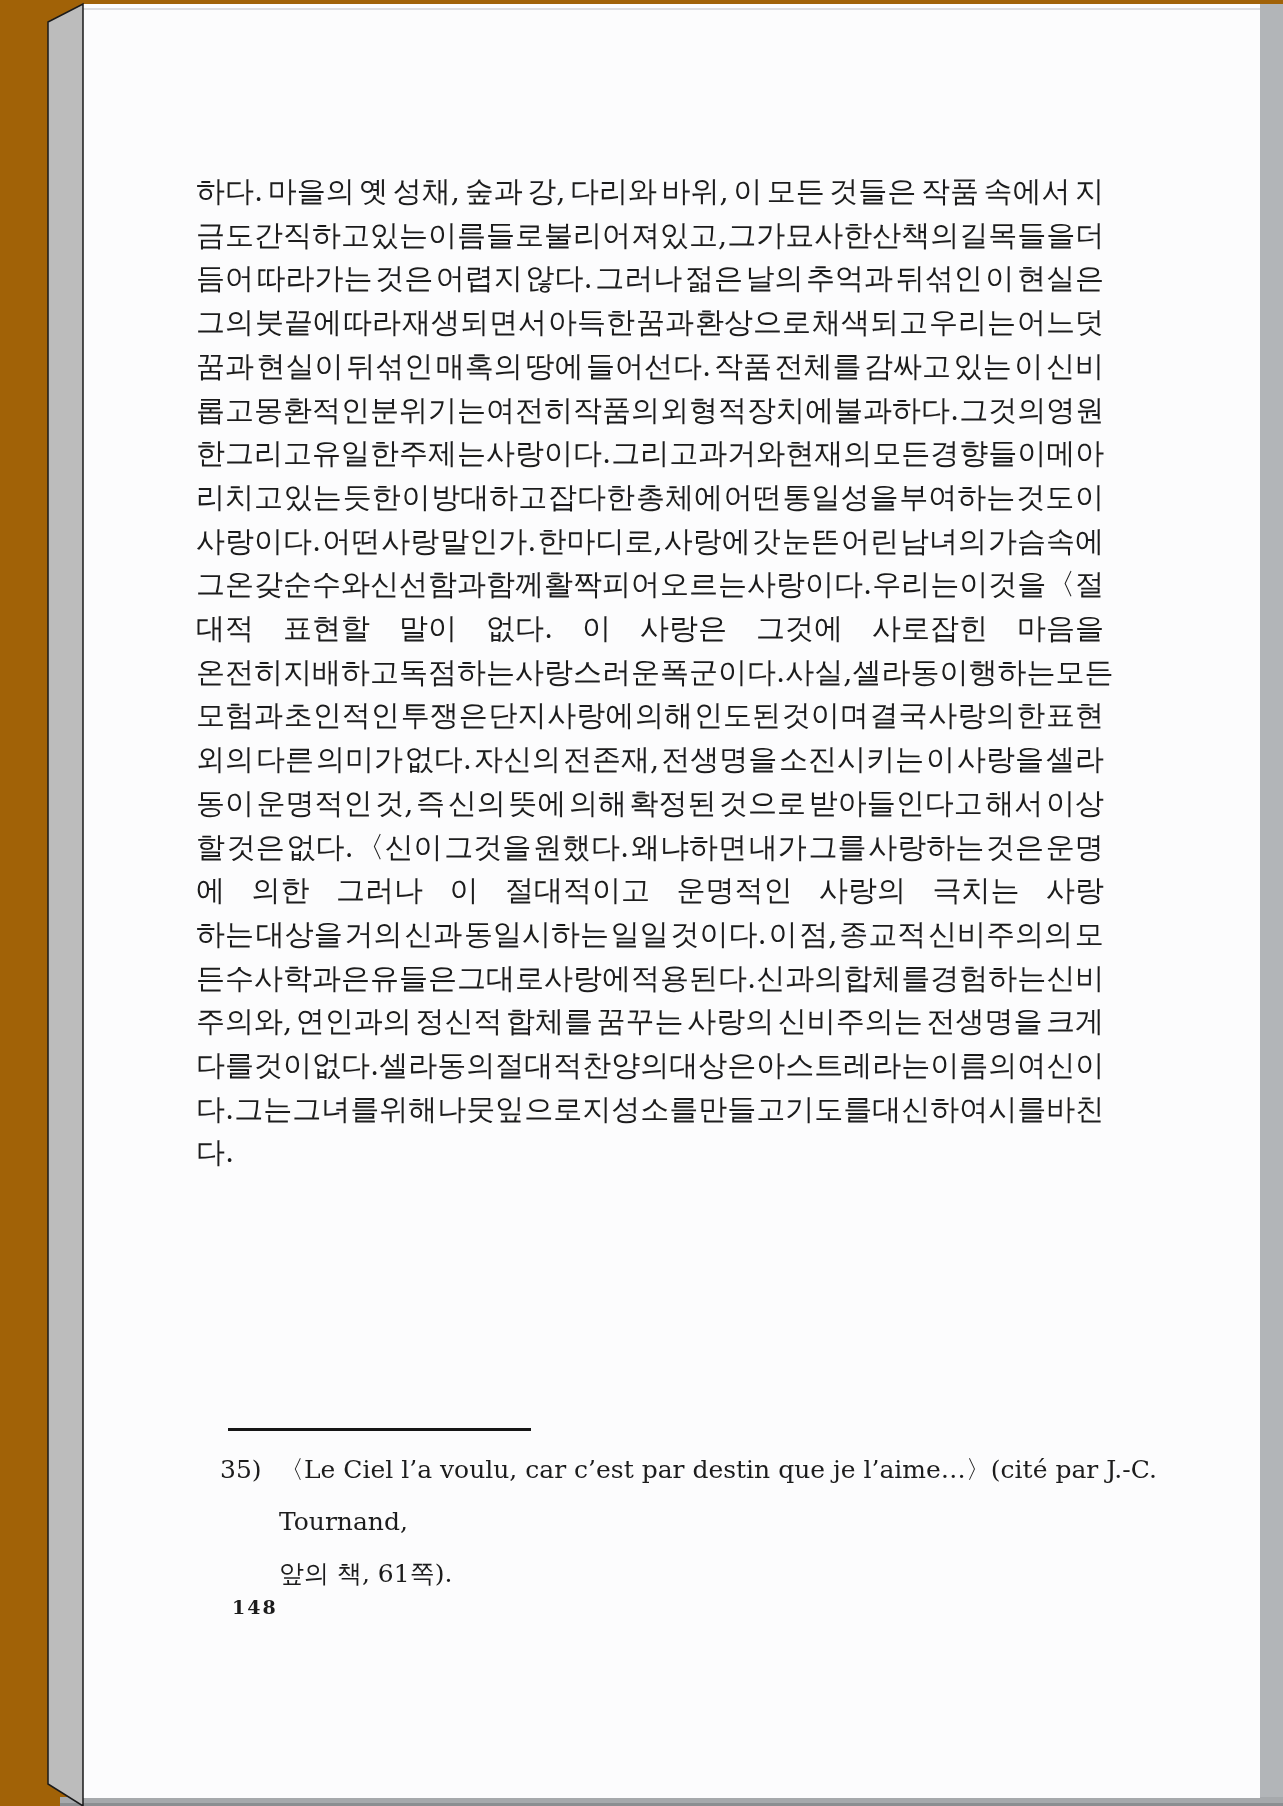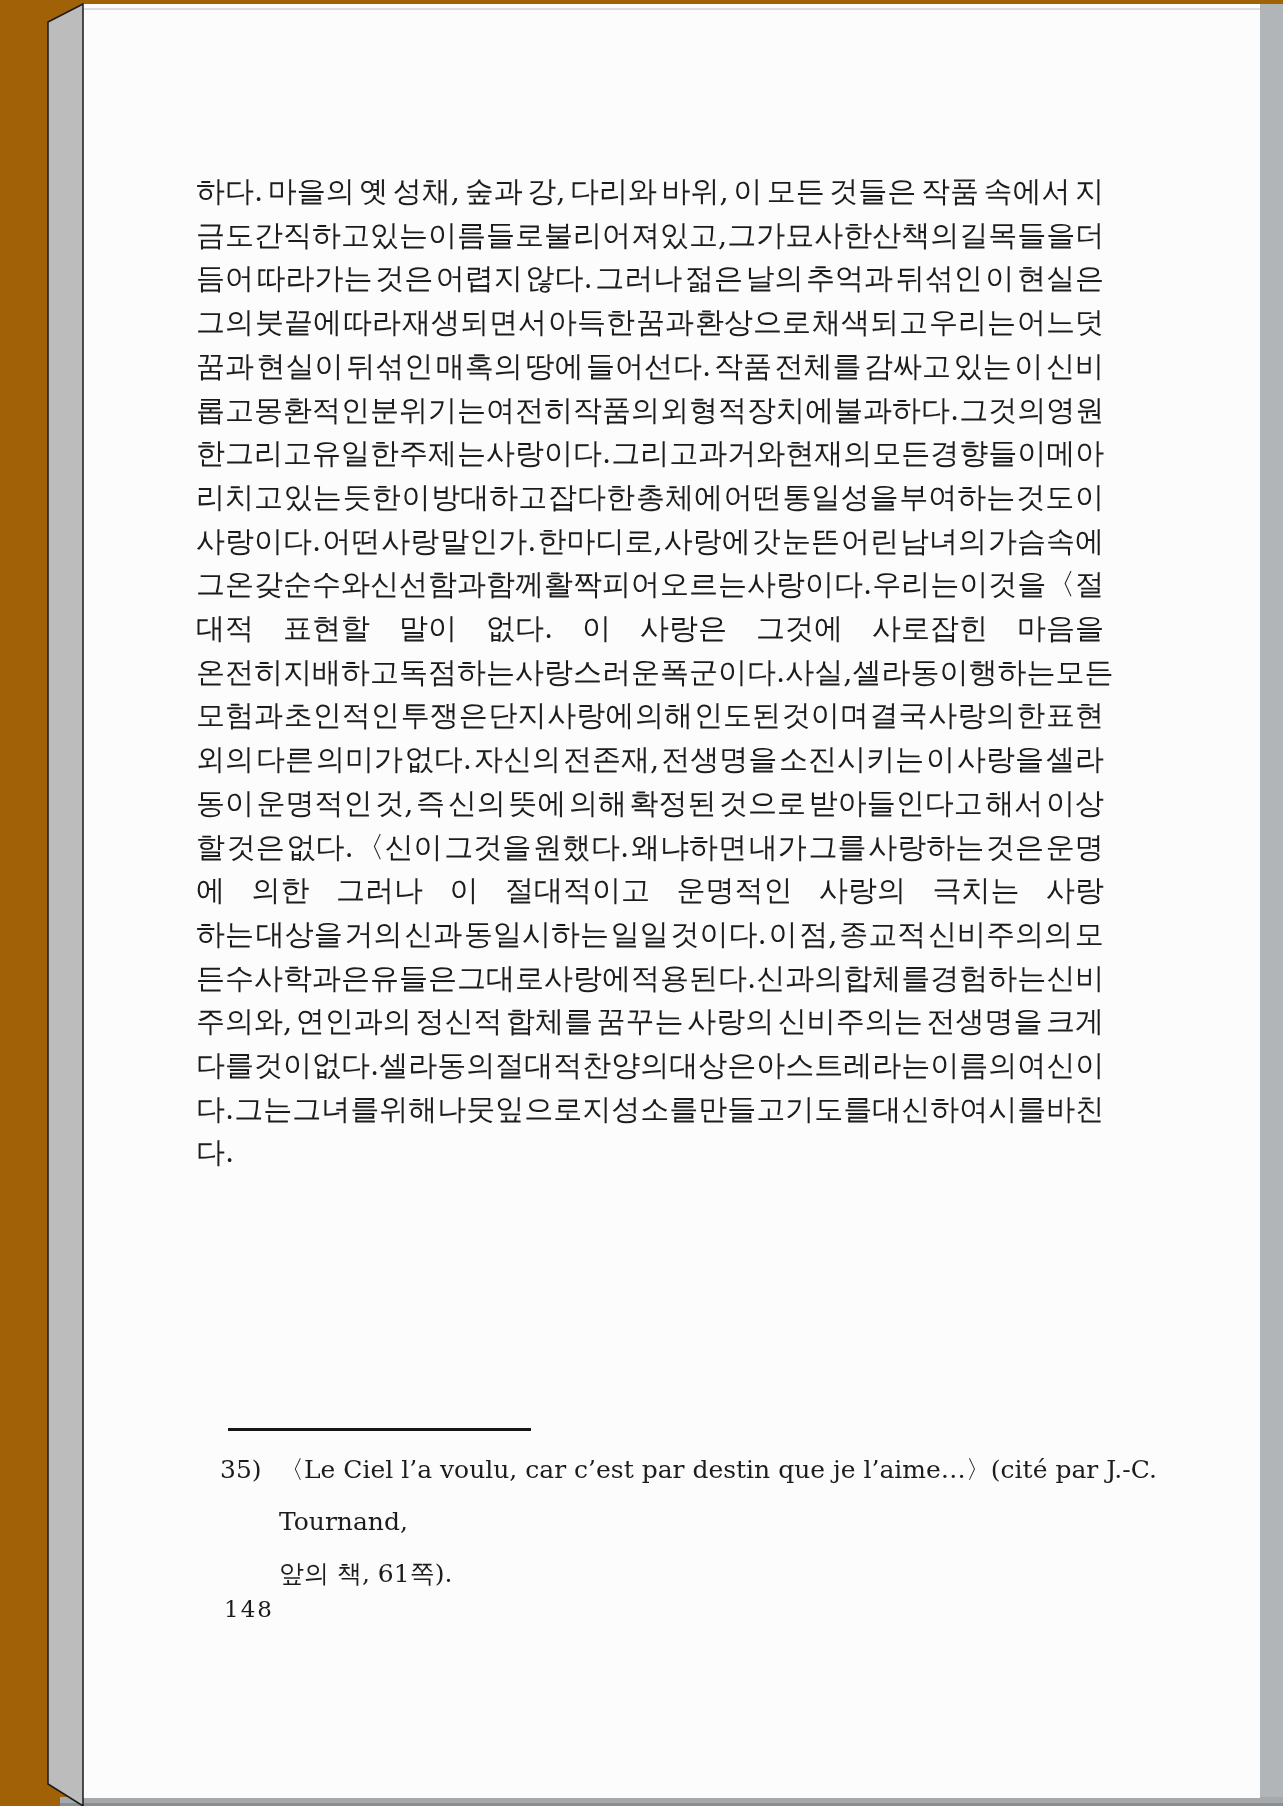--- a/index.html
+++ b/index.html
@@ -63,25 +63,26 @@
     left: 0;
     top: 0;
   }
   .fn-body {
     display: block;
     margin-left: 59px;
   }
   
   .page-number {
     position: absolute;
-    left: 224px;
+    left: 232px;
     top: 1596px;
-    font-size: 23px;
+    font-size: 19px;
     letter-spacing: 2px;
     color: #1c1c1c;
+    font-weight: bold;
   }
 </style>
 </head>
 <body>
 
 <div class="scene">
 
   <svg class="book-frame" viewBox="0 0 1283 1806" xmlns="http://www.w3.org/2000/svg">
 
     <rect x="1260" y="4" width="23" height="1802" fill="#b2b5b8"></rect>

